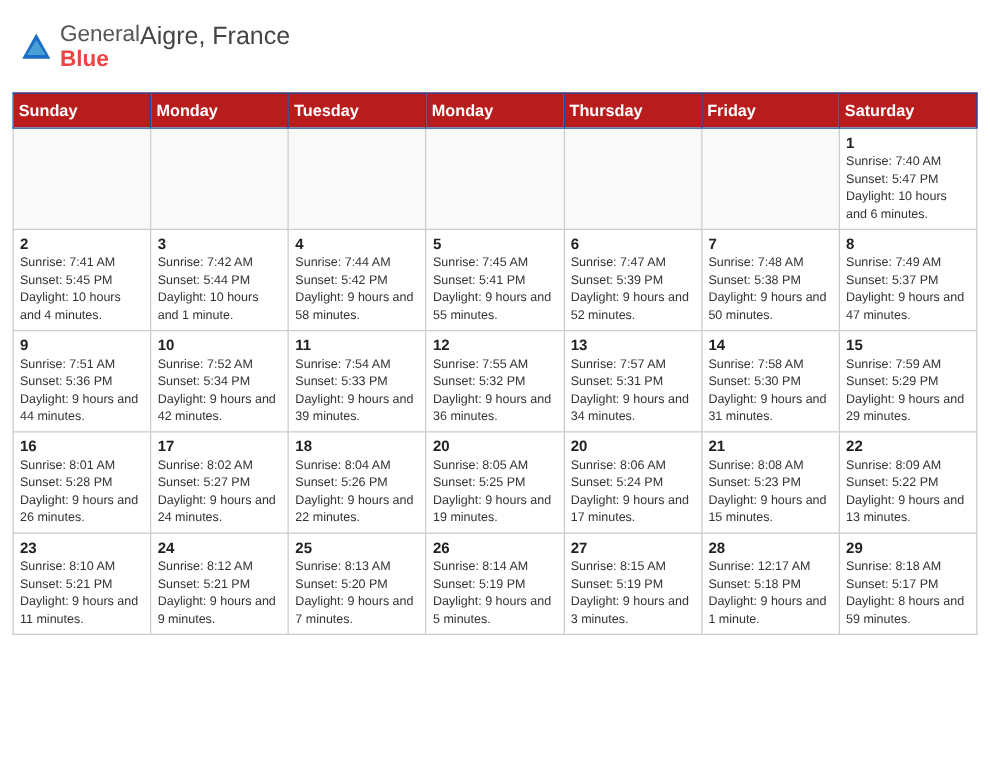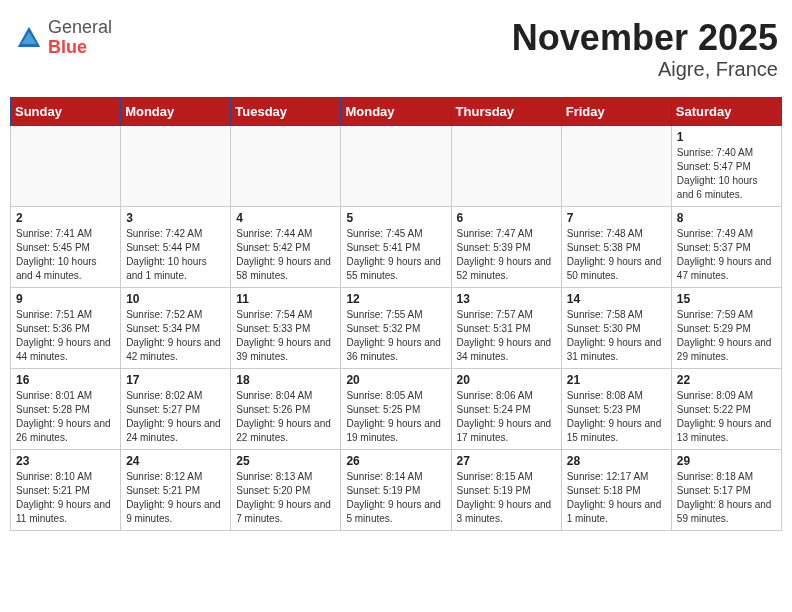--- a/index.html
+++ b/index.html
@@ -5,21 +5,20 @@
     * { margin: 0; padding: 0; box-sizing: border-box; }
     body {
       font-family: Arial, sans-serif;
       background: #fff;
       width: 792px;
       min-height: 612px;
       padding: 10px;
     }
     .header {
       display: flex;
-      justify-content: space-between;
       align-items: flex-start;
       margin-bottom: 8px;
       padding: 8px 4px;
     }
     .logo {
       display: flex;
       align-items: center;
       gap: 4px;
     }
     .logo-text {
@@ -94,21 +93,20 @@
     <svg class="logo-icon" viewBox="0 0 40 40">
       <polygon points="20,5 35,32 5,32" fill="#1a6fc4"></polygon>
       <polygon points="20,12 30,28 10,28" fill="#4a9fd4"></polygon>
     </svg>
     <div class="logo-text">
       <span class="general">General</span><br>
       <span class="blue">Blue</span>
     </div>
   </div>
   <div class="title-block">
-    <div class="month-title">November 2025</div>
     <div class="location">Aigre, France</div>
   </div>
 </div>
 
 <table class="calendar">
   <thead>
     <tr>
     <th>Sunday</th>
         <th>Monday</th>
         <th>Tuesday</th>

